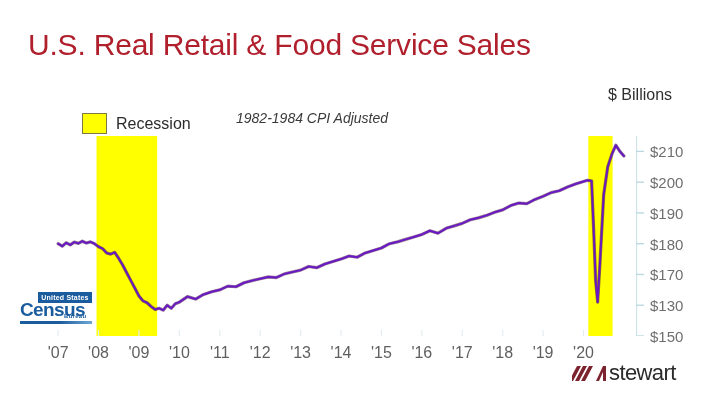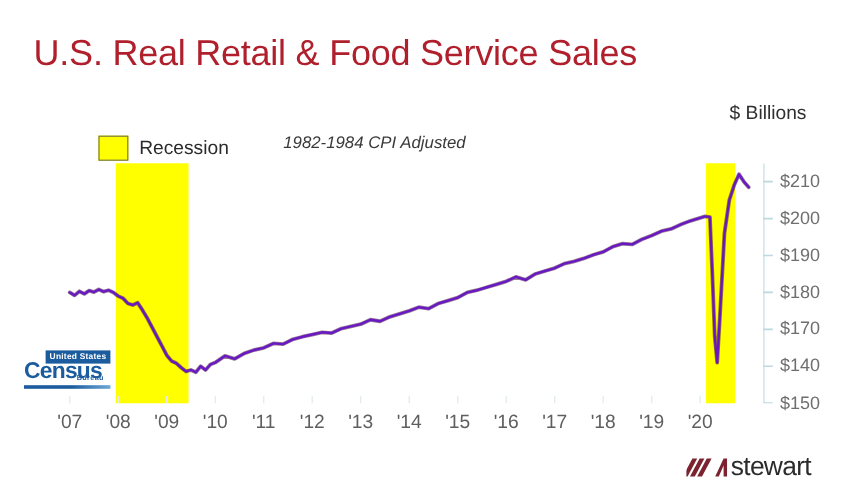--- a/index.html
+++ b/index.html
@@ -89,21 +89,21 @@
     position:absolute;left:0;top:29px;width:72px;height:3px;
     background:linear-gradient(to right,#1b5c9e 0%,#1b5c9e 55%,#6fa8d6 100%);
   }
   #census-sub{
     position:absolute;left:44px;top:21px;
     font-size:6px;font-weight:bold;color:#1b5c9e;letter-spacing:0.3px;
   }
 
   
   #stewart-logo{
-    position:absolute;left:572px;top:378px;
+    position:absolute;left:572px;top:362px;
     display:flex;align-items:center;gap:3px;
   }
   #stewart-word{
     font-size:22px;color:#2b2b2b;letter-spacing:-0.6px;line-height:22px;
   }
 </style>
 </head>
 <body>
 
 <div id="wrap">
@@ -154,21 +154,21 @@
           <line x1="0" x2="8" y1="169.23076923076923" y2="169.23076923076923"></line>
           <line x1="0" x2="8" y1="200" y2="200"></line>
         </g>
     </svg>
     <div id="ytick-labels">
         <div class="ytick-label" style="top: 15.3846px;">$210</div>
         <div class="ytick-label" style="top: 46.1538px;">$200</div>
         <div class="ytick-label" style="top: 76.9231px;">$190</div>
         <div class="ytick-label" style="top: 107.692px;">$180</div>
         <div class="ytick-label" style="top: 138.462px;">$170</div>
-        <div class="ytick-label" style="top: 169.231px;">$140</div>
+        <div class="ytick-label" style="top: 169.231px;">$130</div>
         <div class="ytick-label" style="top: 200px;">$150</div>
       </div>
   </div>
 
   <div id="xaxis">
     <div id="xtick-labels">
         <div class="xtick-label" style="left: 12.1241px;">'07</div>
         <div class="xtick-label" style="left: 52.5379px;">'08</div>
         <div class="xtick-label" style="left: 92.9517px;">'09</div>
         <div class="xtick-label" style="left: 133.366px;">'10</div>

